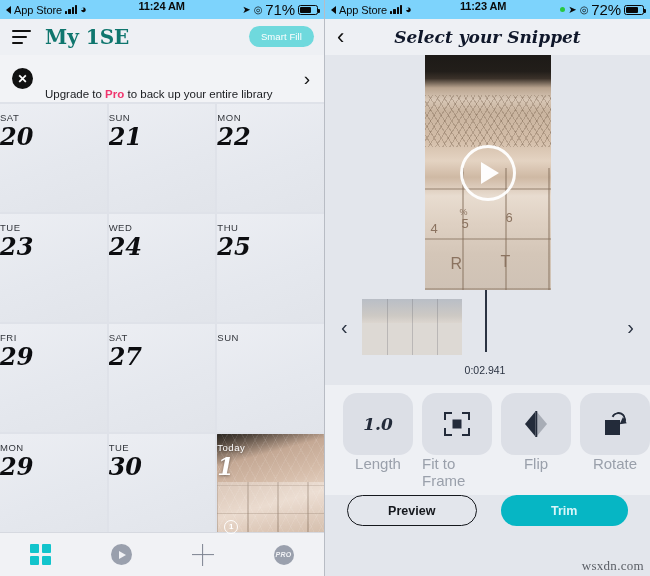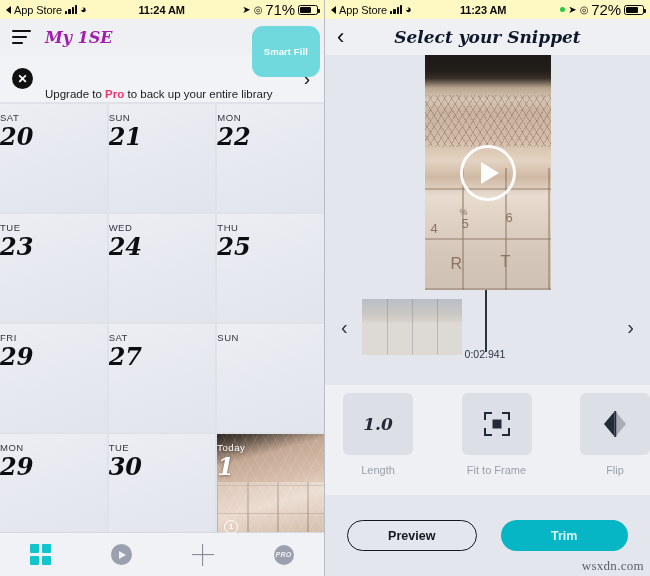--- a/index.html
+++ b/index.html
@@ -9,22 +9,22 @@
     font-family: "Liberation Sans", sans-serif;
     overflow: hidden;
   }
   .app { display: flex; width: 650px; height: 576px; }
 
   .panel { width: 325px; height: 576px; position: relative; overflow: hidden; background: #eef0f4; }
   .panel-left { border-right: 1px solid #b8bcc4; }
 
   
   .statusbar {
-    height: 19px; display: flex; align-items: center;
-    padding: 8px 6px; background: #fef9c3;
+    height: 19px; display: flex; 
+    padding: 0 6px; background: #7dd3fc;
     font-size: 10.5px; color: #0a0a0a; letter-spacing: -0.1px;
   }
   .sb-left { display: flex; align-items: center; gap: 3px; flex: 0 0 auto; }
   .sb-center { flex: 1; text-align: center; font-weight: 600; font-size: 11px; padding-right: 6px;}
   .sb-right { display: flex; align-items: center; gap: 3px; flex: 0 0 auto; }
   .back-tri {
     width: 0; height: 0; border-top: 4px solid transparent;
     border-bottom: 4px solid transparent; border-right: 5px solid #0a0a0a;
   }
   .sb-appname { font-size: 11px; }
@@ -52,28 +52,28 @@
   .appbar {
     height: 36px; background: #eef0f4; display: flex; align-items: center;
     padding: 0 12px; gap: 14px; position: relative;
   }
   .hamburger { display: flex; flex-direction: column; gap: 3.5px; width: 19px; cursor: pointer; }
   .hamburger span { height: 2.4px; background: #111; border-radius: 1px; display:block; }
   .hamburger span:nth-child(1){width:100%}
   .hamburger span:nth-child(2){width:78%}
   .hamburger span:nth-child(3){width:58%}
   .app-title {
-    font-family: "DejaVu Serif", serif; font-weight: bold; font-style: italic;
-    font-size: 16px; color: #a21caf; letter-spacing: 0px;
+    font-family: "DejaVu Serif", serif; font-weight: bold; 
+    font-size: 20px; color: #0f766e; letter-spacing: 0px;
   }
   .smartfill {
-    position: absolute; right: 4px; top: 7px;
+    position: absolute; right: 10px; top: 7px;
     background: #6fd9dd; color: #ffffff; border: none;
-    border-radius: 11px; font-size: 9.5px; font-weight: 700;
-    padding: 20px 12px; cursor: pointer; letter-spacing: 0.1px;
+    border-radius: 11px; font-size: 9.5px; font-weight: 400;
+    padding: 5px 12px; cursor: pointer; letter-spacing: 0.1px;
   }
 
   
   .banner {
     height: 47px; background: #f2f3f6; display: flex; align-items: center;
     padding: 0 10px 0 12px; gap: 12px;
   }
   .close-circle {
     width: 21px; height: 21px; border-radius: 50%; background: #111;
     color: #fff; display: flex; align-items: center; justify-content: center;
@@ -223,34 +223,34 @@
   }
   .tl-strip .band {
     position:absolute; left:0; right:0; top:0; height:42%;
     background: linear-gradient(180deg,#b9bec6 0%, #cdc9c4 70%, #dcd6cf 100%);
   }
   .playhead {
     position:absolute; top:0; height: 62px; width:1.6px; background:#2b3342;
     left: 160px;
   }
   .tl-time {
-    position:absolute; top: 58px; left: 160px; transform: translateX(-50%);
+    position:absolute; top: 74px; left: 160px; transform: translateX(-50%);
     font-size: 10.5px; color:#2b3342; white-space:nowrap;
   }
 
   .tools {
     height: 103px; display:flex; align-items:flex-start;
     justify-content: space-between; padding: 8px 0 0 18px; background:#eef0f4;
   }
   .tool { width: 70px; display:flex; flex-direction:column; align-items:center; cursor:pointer; }
   .tool-box {
-    width: 70px; height: 62px; background:#dcdfe6; border-radius:6px;
+    width: 70px; height: 62px; background:#dcdfe6; border-radius:14px;
     display:flex; align-items:center; justify-content:center;
   }
-  .tool-label { font-size: 11px; color:#9aa0ab; margin-top: 9px; }
+  .tool-label { font-size: 15px; color:#9aa0ab; }
   .tool-len {
     font-family:"DejaVu Serif", serif; font-style:italic; font-weight:bold;
     font-size:17px; color:#232b3a;
   }
   .icon-fit { position:relative; width:26px; height:24px; }
   .icon-fit .corner { position:absolute; width:8px; height:8px; border:2.2px solid #232b3a; }
   .icon-fit .c1{left:0;top:0;border-right:none;border-bottom:none;}
   .icon-fit .c2{right:0;top:0;border-left:none;border-bottom:none;}
   .icon-fit .c3{left:0;bottom:0;border-right:none;border-top:none;}
   .icon-fit .c4{right:0;bottom:0;border-left:none;border-top:none;}
@@ -276,21 +276,21 @@
     transform: rotate(-20deg);
   }
   .icon-rot .head{
     position:absolute;right:0px;top:6px;width:0;height:0;
     border-top:4px solid transparent;border-bottom:4px solid transparent;
     border-left:6px solid #232b3a; transform:rotate(25deg);
   }
 
   .actions {
     position:absolute; bottom:0; left:0; right:0; height:81px;
-    background:#e3e6ec; display:flex; align-items:center; gap:24px;
+    background:#e3e6ec; display:flex; gap:24px;
     padding: 0 22px;
   }
   .btn-preview {
     flex:1; height:31px; border-radius:16px; background:transparent;
     border:1.4px solid #15181d; color:#15181d; font-size:12.5px; font-weight:700;
     cursor:pointer; font-family:"Liberation Sans",sans-serif;
   }
   .btn-trim {
     flex:1; height:31px; border-radius:16px; background:#06b6c4;
     border:none; color:#d9f6f9; font-size:12.5px; font-weight:700; cursor:pointer;
@@ -503,20 +503,30 @@
       <div class="tool">
         <div class="tool-box">
           <span class="icon-flip">
             <i class="ltri"></i>
               <i class="rout"></i>
               <i class="axis"></i>
           </span>
         </div>
         <div class="tool-label">Flip</div>
       </div>
+      <div class="tool">
+        <div class="tool-box">
+          <span class="icon-rot">
+            <i class="sq"></i>
+              <i class="arc"></i>
+              <i class="head"></i>
+          </span>
+        </div>
+        <div class="tool-label">Rotate</div>
+      </div>
     </div>
 
     <div class="actions">
       <button class="btn-preview">Preview</button>
       <button class="btn-trim">Trim</button>
       <div class="watermark">wsxdn.com</div>
     </div>
   </div>
 </div>
 

